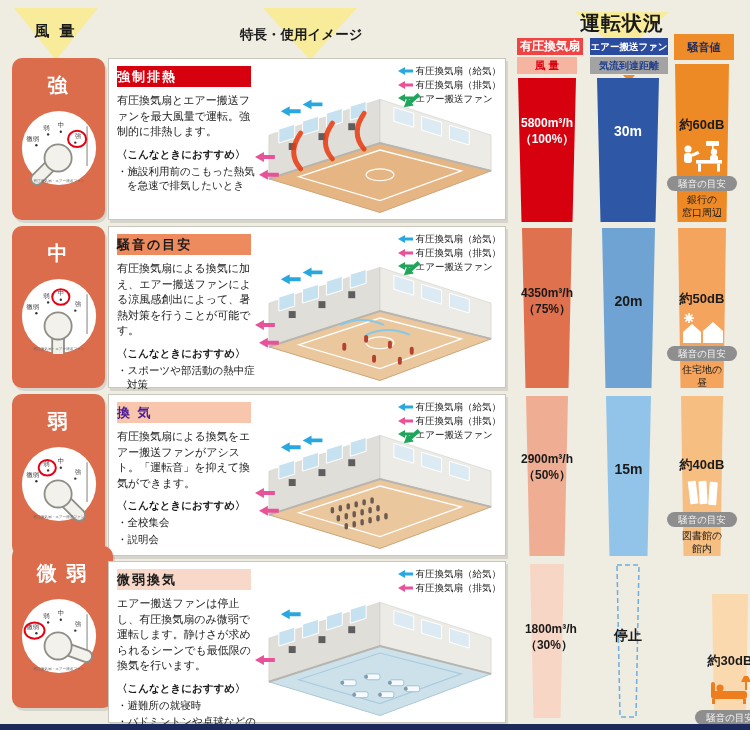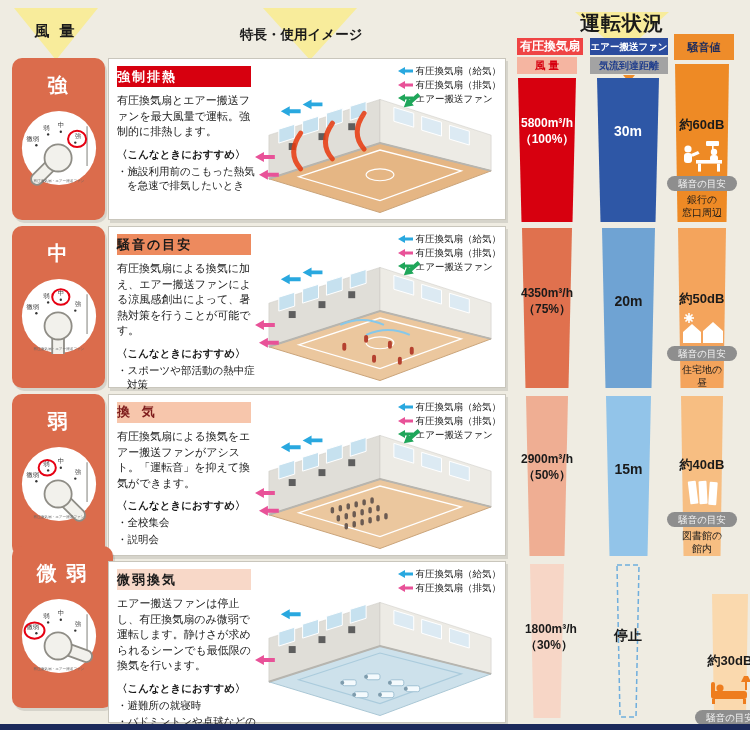--- a/index.html
+++ b/index.html
@@ -231,21 +231,21 @@
         <g transform="rotate(-135,41,53)">
             <rect x="1.5" y="46.5" width="42" height="13" rx="6.5" fill="#F2F1EC" stroke="#8F8D86" stroke-width="2"></rect>
           </g>
         <circle cx="41" cy="53" r="15" fill="#F2F1EC" stroke="#8F8D86" stroke-width="2"></circle>
         <ellipse cx="29" cy="24" rx="9.5" ry="8.5" fill="none" stroke="#E60012" stroke-width="2.2"></ellipse>
         <text x="42" y="80" font-size="4" fill="#666" text-anchor="middle">有圧換気扇・エアー搬送ファン</text>
       </svg>
     </div>
   </div>
   <div class="panel" style="top:394px;">
-    <div class="banner" style="background:#F7C6AC;color:#7f1d1d;font-family:Liberation Mono, monospace;">換 気</div>
+    <div class="banner" style="background:#F7C6AC;color:#4c1d95;">換 気</div>
     <div class="ptext">
       <div>有圧換気扇による換気をエアー搬送ファンがアシスト。「運転音」を抑えて換気ができます。</div>
       <div class="rec-h">〈こんなときにおすすめ〉</div>
       <div class="rec-i">・全校集会</div>
       <div class="rec-i">・説明会</div>
     </div>
     <div class="legend">
       <div class="li">
           <svg width="15" height="10">
             <path d="M0 5 L7 1 V3.5 H15 V6.5 H7 V9 Z" fill="#29A8DF"></path>

